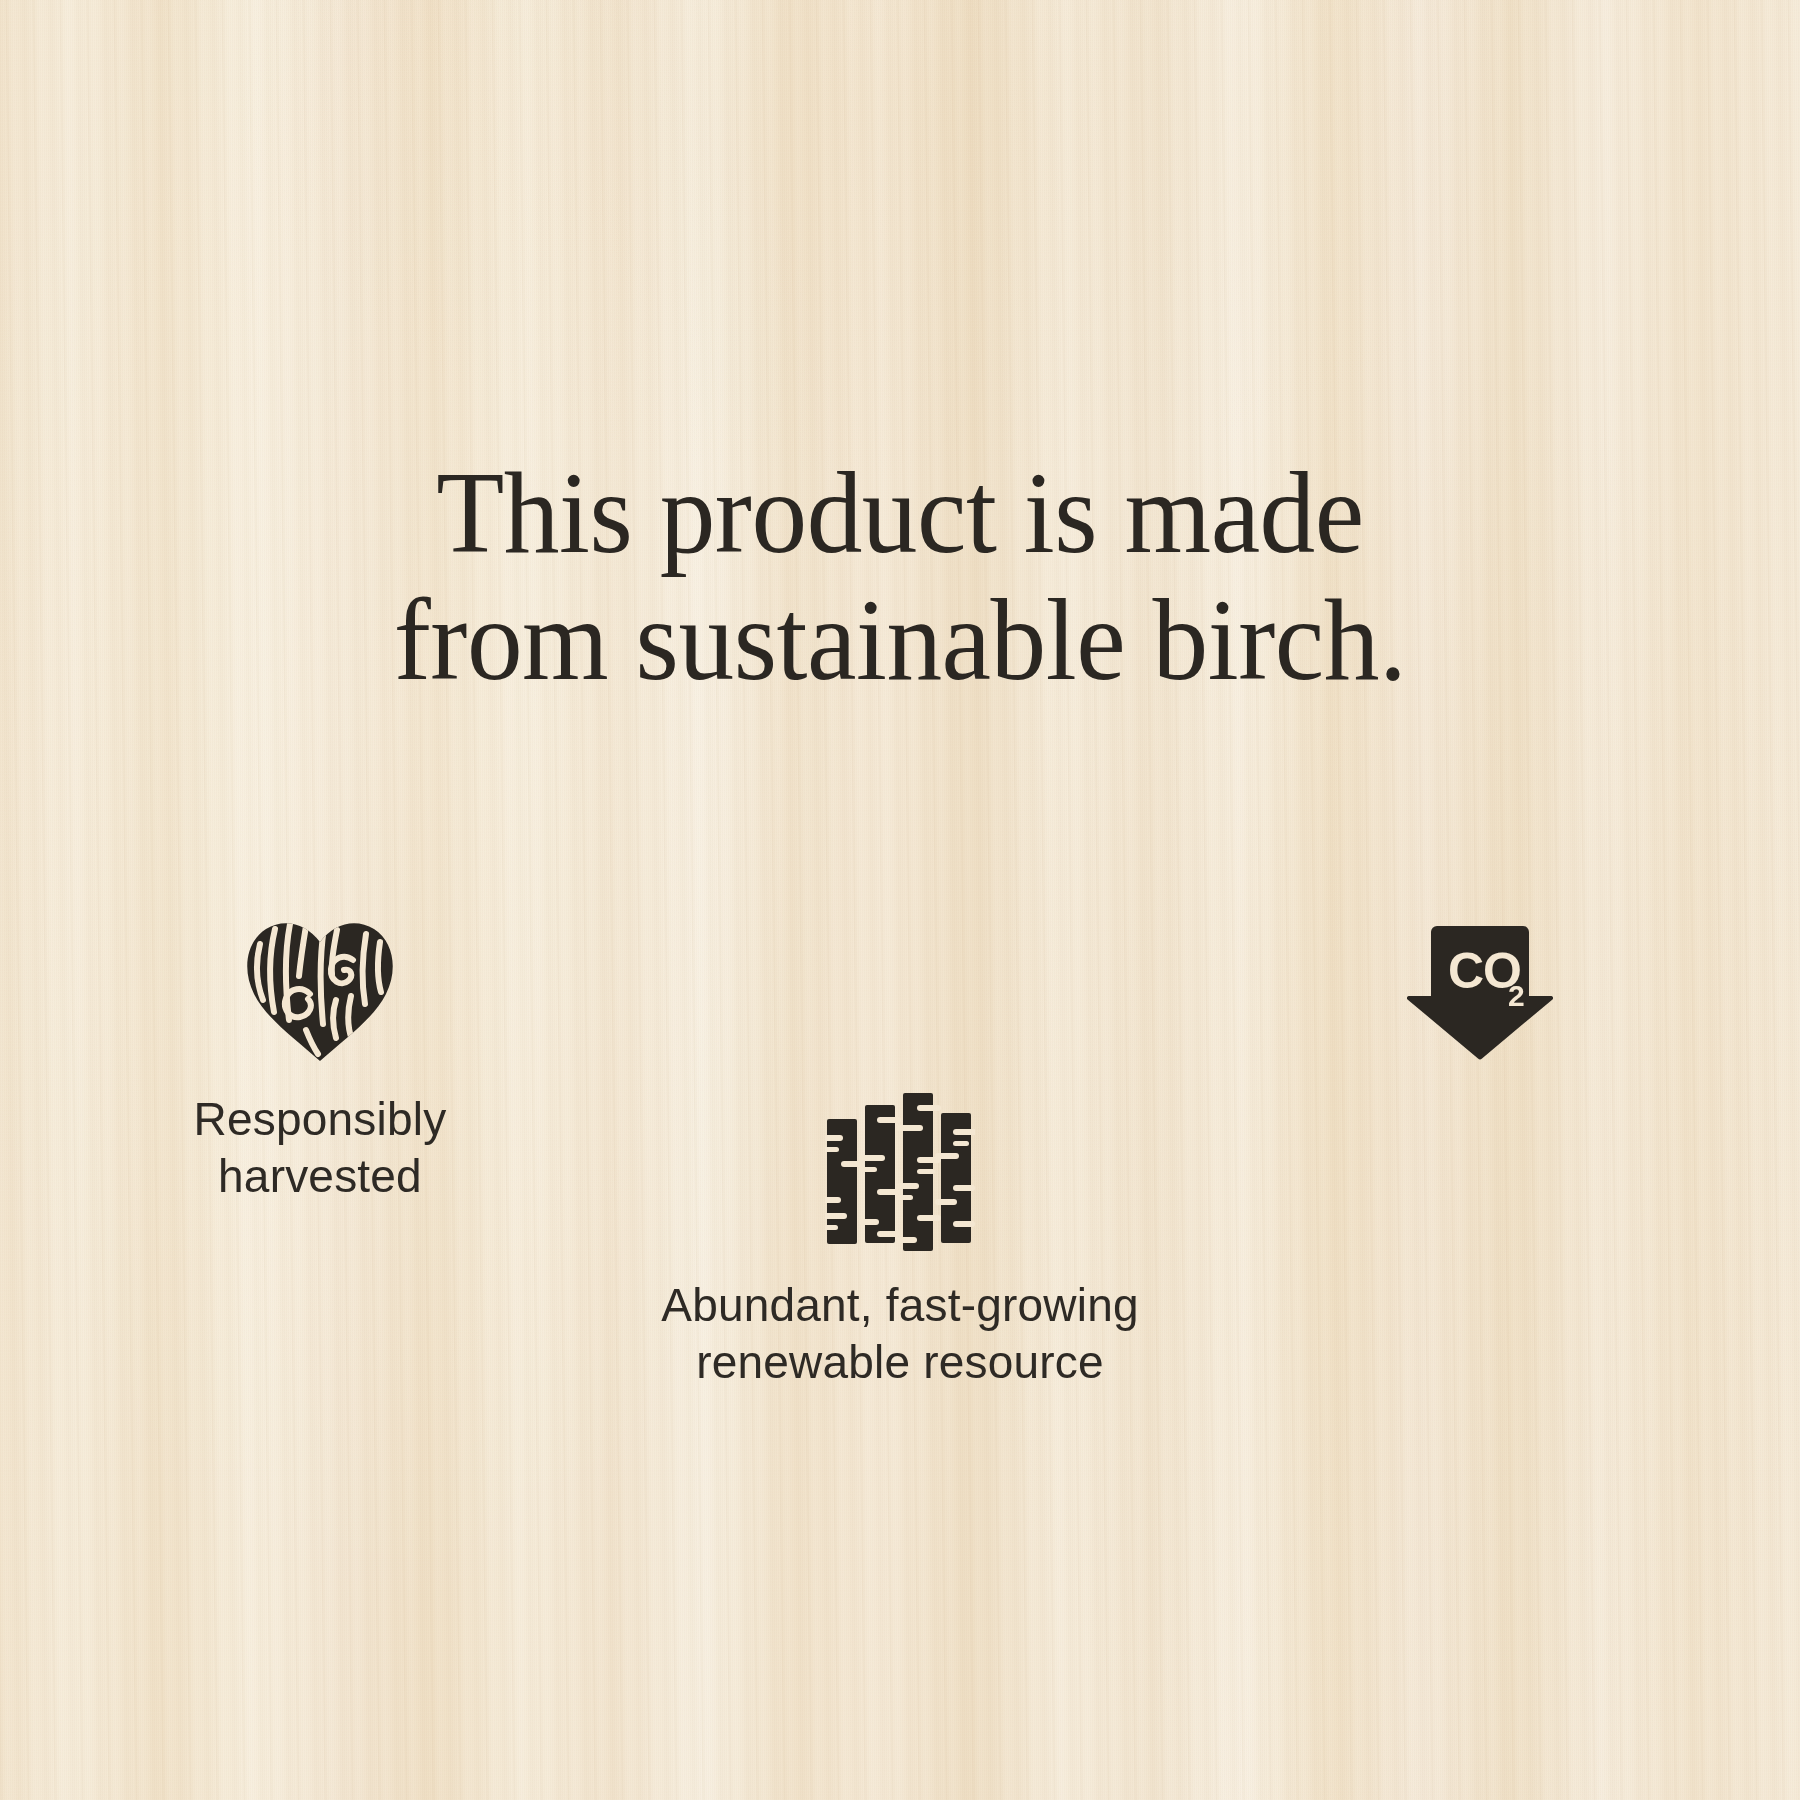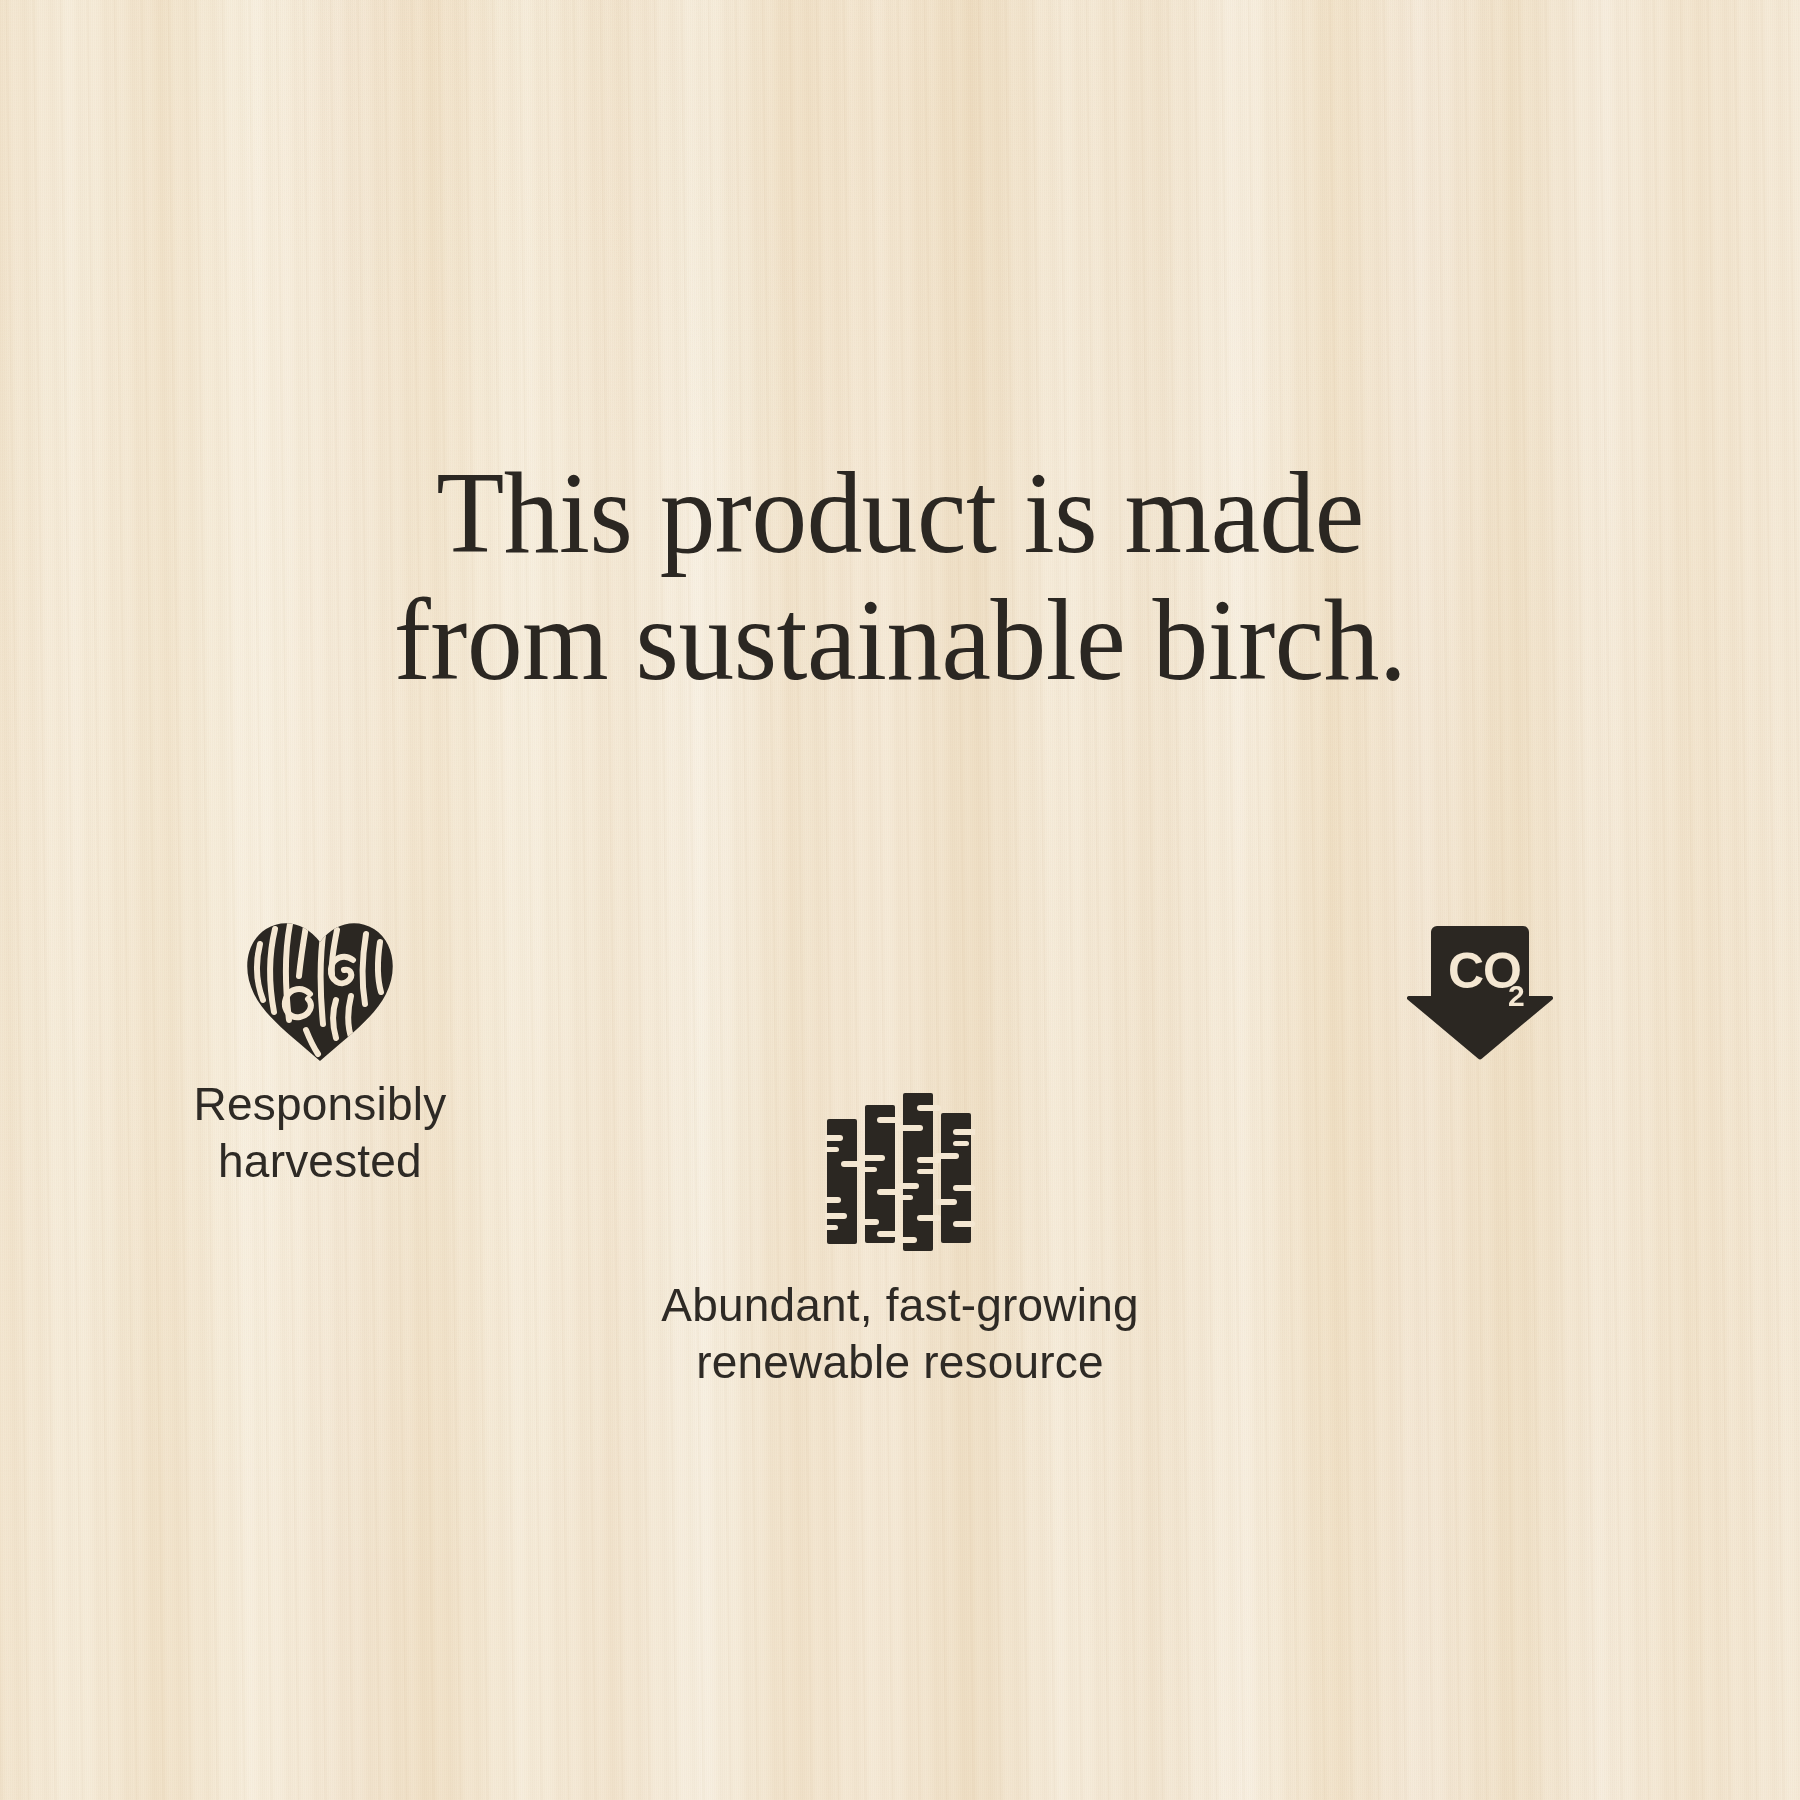--- a/index.html
+++ b/index.html
@@ -122,21 +122,21 @@
     align-items: flex-end;
     justify-content: center;
   }
   .feature .caption {
     font-family: "Liberation Sans", sans-serif;
     font-size: 46px;
     line-height: 1.24;
     color: #2e2a25;
     letter-spacing: 0.2px;
     white-space: pre-line;
-    margin-top: 14px;
+    margin-top: 29px;
   }
 
   #feature-harvested {
     left: 100px;
     top: 912px;
     width: 440px;
   }
   #feature-harvested .icon-wrap { height: 150px; }
 
   #feature-renewable {

